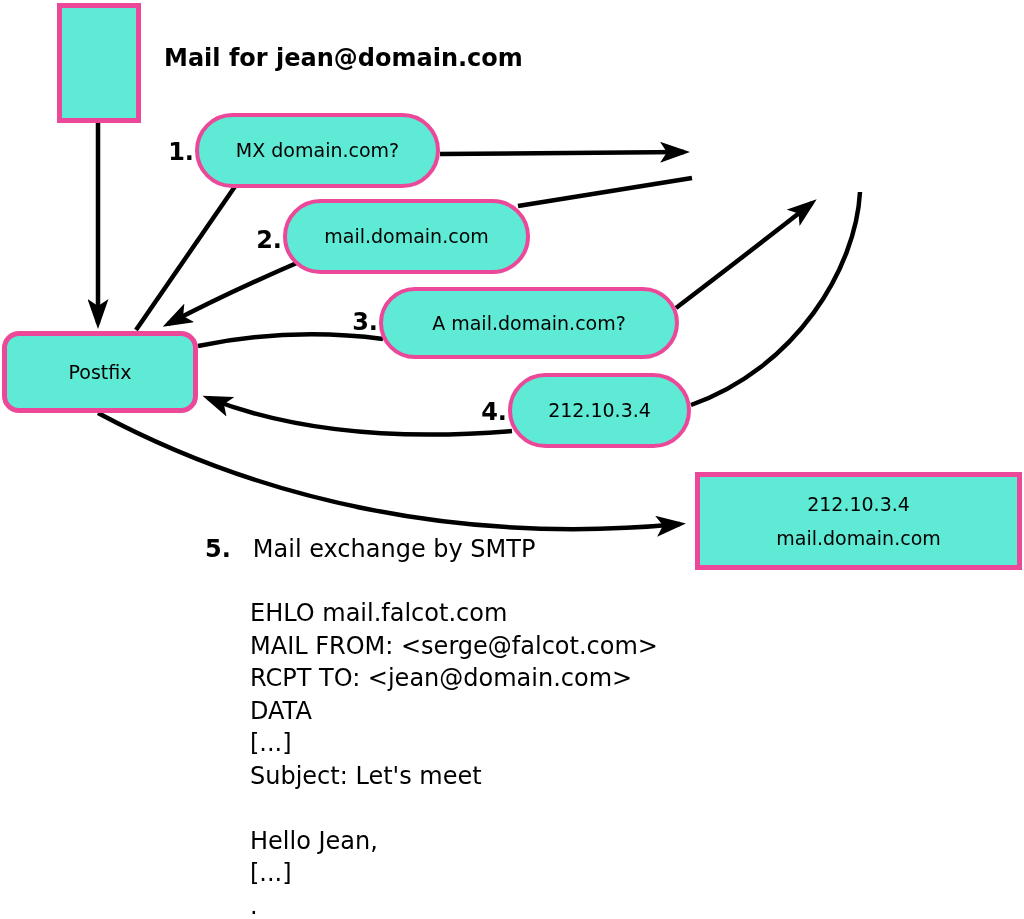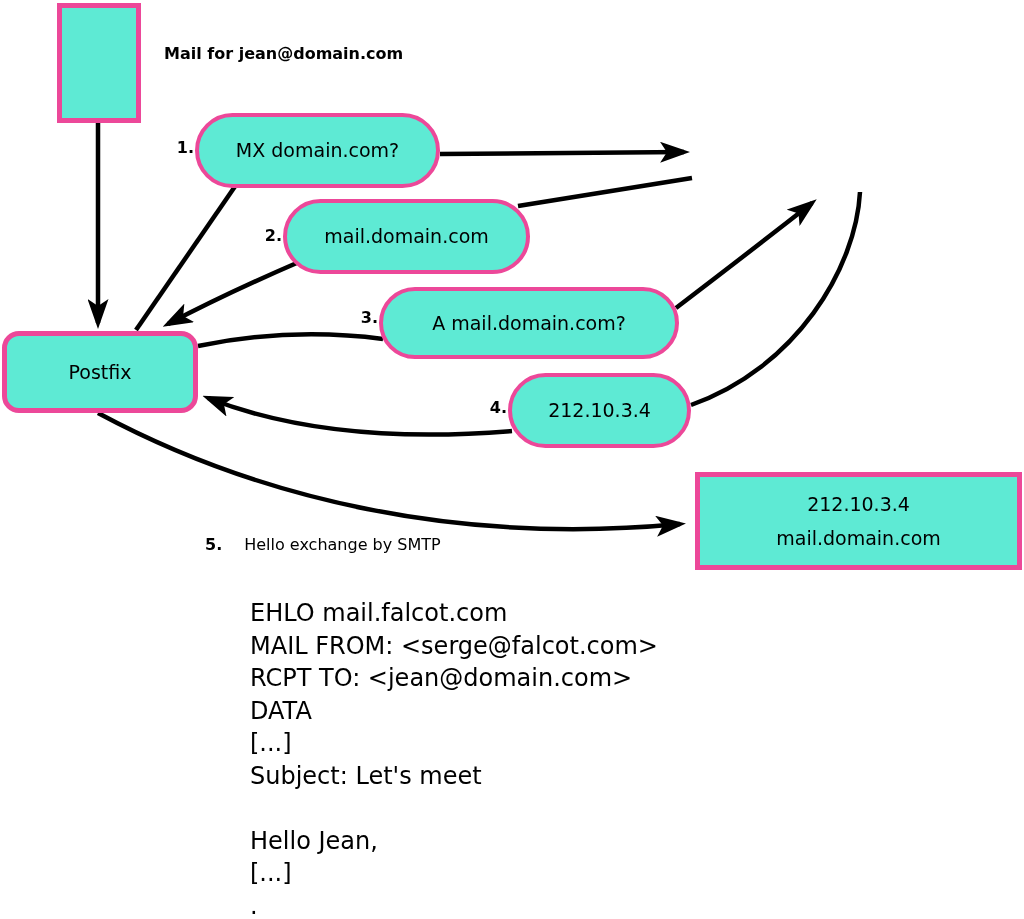--- a/index.html
+++ b/index.html
@@ -11,21 +11,21 @@
   }
   .wires { position:absolute; left:0; top:0; width:1024px; height:919px; }
   .node {
     position:absolute; box-sizing:border-box;
     border:5px solid #ec4899; background:#5eead4;
     display:flex; align-items:center; justify-content:center;
     font-size:19px; line-height:1.2; text-align:center;
     z-index:2;
   }
   .pill { border-width:4.5px; border-radius:40px; }
-  .lbl { position:absolute; font-size:16px; line-height:1.2; white-space:nowrap; z-index:3; }
+  .lbl { position:absolute; font-size:24px; line-height:1.2; white-space:nowrap; z-index:3; }
   .num { font-weight:bold; }
   .mail-note { font-weight:600; }
   .step5 { display:flex; gap:22px; align-items:baseline; }
   .smtp {
     position:absolute; left:250px; top:597px;
     font-family:"DejaVu Sans","Liberation Sans",sans-serif;
     font-size:24px; line-height:32.5px; white-space:pre; margin:0;
     z-index:3;
   }
   .twoline { flex-direction:column; line-height:34px; }
@@ -81,21 +81,21 @@
     <span>212.10.3.4</span>
   </div>
 
   <div class="lbl num" style="right:830px; top:138px;">1.</div>
   <div class="lbl num" style="right:742px; top:226px;">2.</div>
   <div class="lbl num" style="right:646px; top:308px;">3.</div>
   <div class="lbl num" style="right:517px; top:398px;">4.</div>
 
   <div class="lbl step5" style="left:205px; top:535px;">
     <span class="num">5.</span>
-    <span>Hello exchange by SMTP</span>
+    <span>Mail exchange by SMTP</span>
   </div>
 
   <pre class="smtp">EHLO mail.falcot.com
 MAIL FROM: &lt;serge@falcot.com&gt;
 RCPT TO: &lt;jean@domain.com&gt;
 DATA
 [...]
 Subject: Let's meet
 
 Hello Jean,

